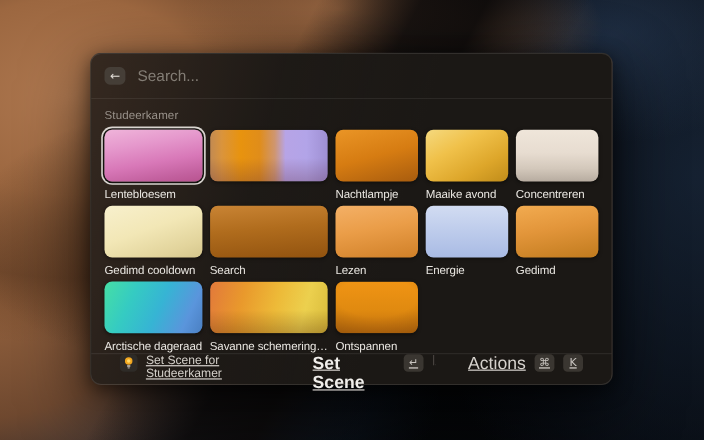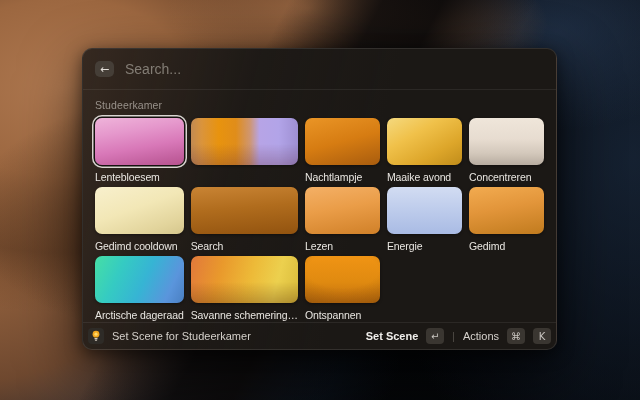--- a/index.html
+++ b/index.html
@@ -74,31 +74,32 @@
   .scene-item.selected .scene-preview {
     box-shadow:0 0 0 1.5px #15120f, 0 0 0 3px #d9d5d0;
   }
   .scene-label {
     margin-top:6px; font-size:10.5px; letter-spacing:-0.1px;
     color:#e9e6e1; white-space:nowrap; overflow:visible;
   }
   
   .footer {
     flex:0 0 27px; border-top:1px solid rgba(255,255,255,0.07);
-    display:flex; align-items:center; padding:0 5px; gap:8px;
+    display:flex; align-items:flex-start; padding:0 26px; gap:8px;
     font-size:11px;
+    text-decoration:underline;
   }
   .app-icon {
     width:16px; height:16px; border-radius:4px; background:#2e2b27;
     display:flex; align-items:center; justify-content:center;
   }
   .footer-status { color:#d4d0ca; }
   .footer-spacer { flex:1; }
-  .action-label { color:#f0eeeb; font-weight:bold; font-size:11px; cursor:pointer; }
-  .action-label.secondary { font-weight:normal; color:#d6d2cd; }
+  .action-label { color:#f0eeeb; font-weight:bold; font-size:16px; cursor:pointer; }
+  .action-label.secondary { font-weight:normal; color:#d6d2cd;margin-left:22px; }
   .key-badge {
     min-width:18px; height:16px; padding:0 4px; border-radius:4px;
     background:#3a3631; color:#c9c5c0; font-size:10px;
     display:flex; align-items:center; justify-content:center;
     font-family:"DejaVu Sans", sans-serif; cursor:pointer;
   }
   .vsep { color:#55504b; font-size:10px; }
 </style>
 </head>
 <body>

